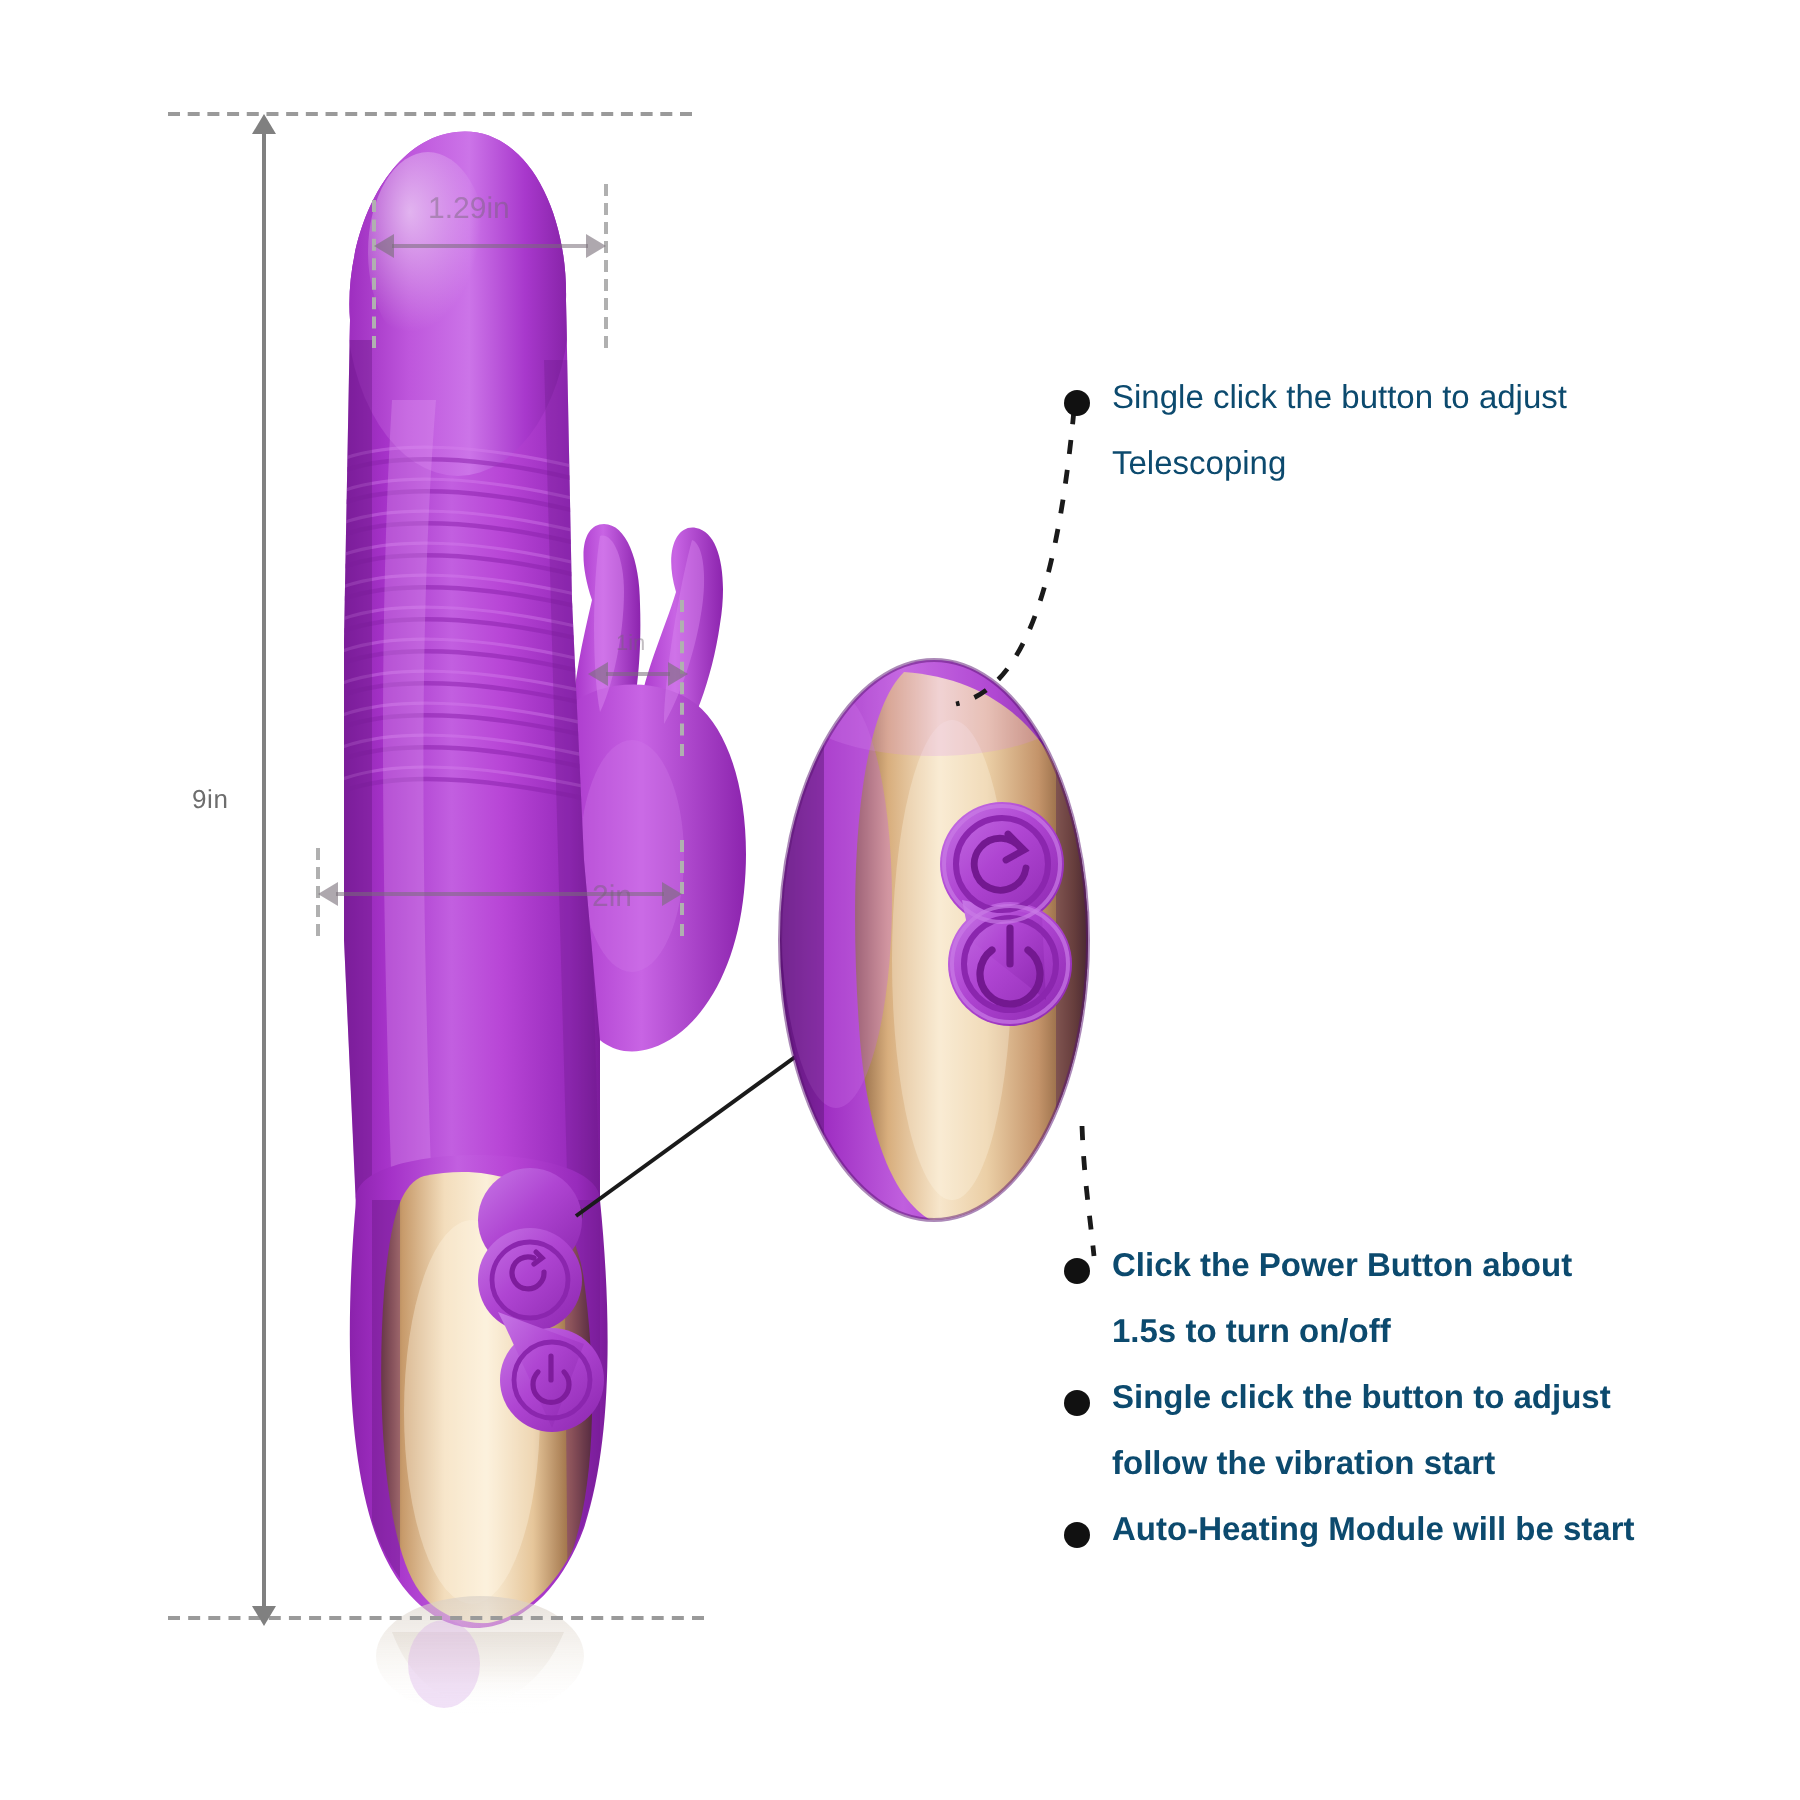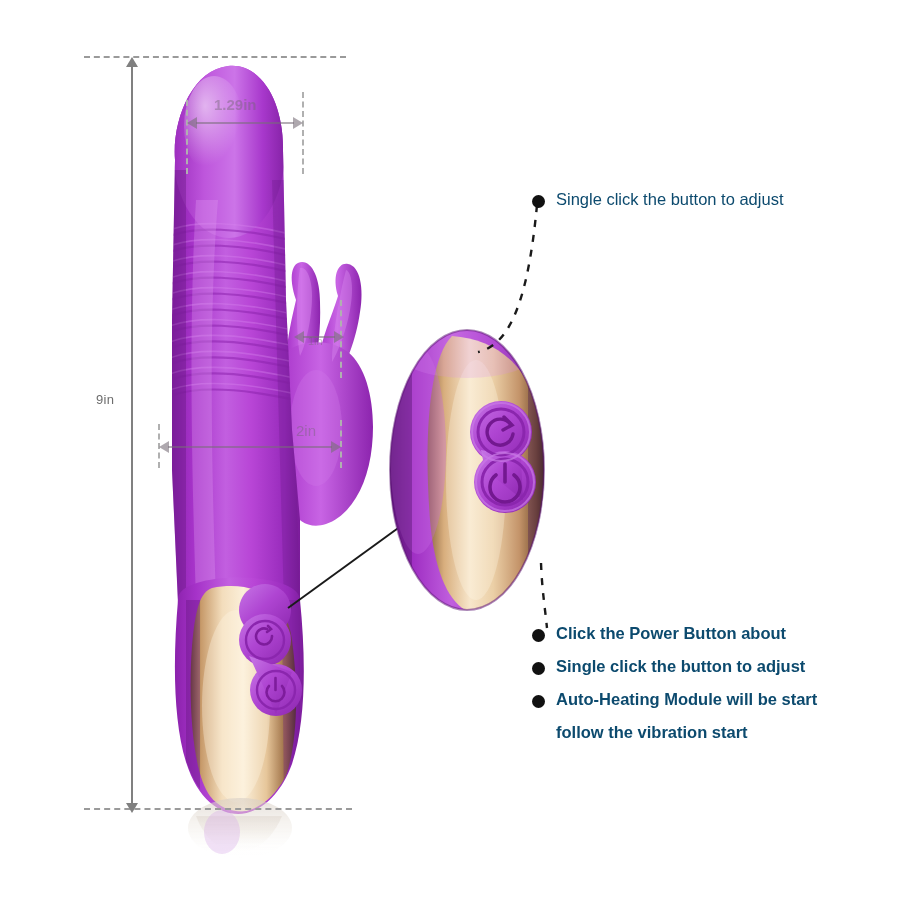--- a/index.html
+++ b/index.html
@@ -362,40 +362,42 @@
 
   <div class="dash-h" style="left:84px;  top:56px;  width:262px;"></div>
   <div class="dash-h" style="left:84px;  top:808px; width:268px;"></div>
 
   <div class="vmeasure" style="left:131px; top:66px; height:738px;"></div>
   <div class="vlabel" style="left:96px; top:392px;">9in</div>
 
   <div class="dash-v light" style="left:302px; top:92px;  height:82px;"></div>
   <div class="dash-v light" style="left:186px; top:100px; height:74px;"></div>
   <div class="hmeasure" style="left:196px; top:122px; width:98px;"></div>
-  <div class="hlabel" style="left:214px; top:96px;font-weight:bold;">1.29in</div>
+  <div class="hlabel" style="left:214px; top:96px;">1.29in</div>
 
   <div class="dash-v light" style="left:340px; top:300px; height:78px;"></div>
   <div class="hmeasure" style="left:303px; top:336px; width:32px;"></div>
-  <div class="hlabel tiny" style="left:308px; top:316px;margin-top:19px;">1in</div>
+  <div class="hlabel tiny" style="left:308px; top:316px;">1in</div>
 
   <div class="dash-v light" style="left:158px; top:424px; height:44px;"></div>
   <div class="dash-v light" style="left:340px; top:420px; height:48px;"></div>
   <div class="hmeasure" style="left:168px; top:446px; width:164px;"></div>
-  <div class="hlabel" style="left:296px; top:422px;">2in</div>
+  <div class="hlabel" style="left:296px; top:440px;">2in</div>
 
   <svg style="position:absolute;left:0;top:0;width:900px;height:900px;pointer-events:none;">
     <path d="M537,205 C528,300 510,345 478,352" fill="none" stroke="#1a1a1a" stroke-width="2.4" stroke-dasharray="7 8"></path>
     <path d="M541,563 C542,590 545,608 547,628" fill="none" stroke="#1a1a1a" stroke-width="2.4" stroke-dasharray="7 8"></path>
   </svg>
 
   <div class="callout" style="left:528px; top:183px;">
     <span class="callout-line bulleted">Single click the button to adjust</span>
+    <span class="callout-line">Telescoping</span>
   </div>
 
   <div class="callout" style="left:528px; top:617px;font-weight:bold;">
     <span class="callout-line bulleted">Click the Power Button about</span>
+    <span class="callout-line">1.5s to turn on/off</span>
     <span class="callout-line bulleted">Single click the button to adjust</span>
+    <span class="callout-line">follow the vibration start</span>
     <span class="callout-line bulleted">Auto-Heating Module will be start</span>
-    <span class="callout-line">follow the vibration start</span>
   </div>
 
 </div>
 
 </body></html>

